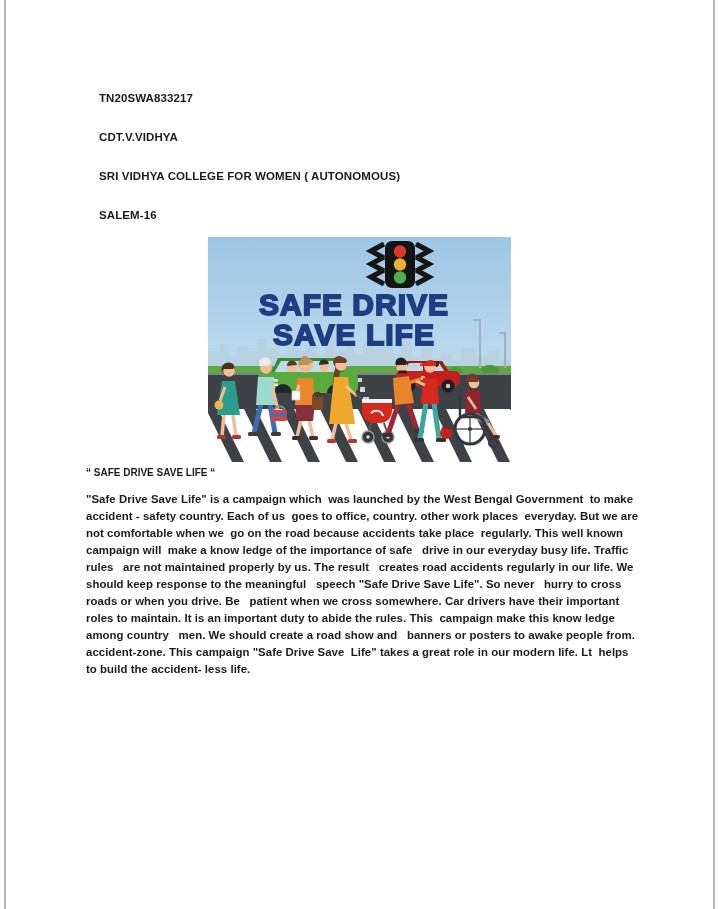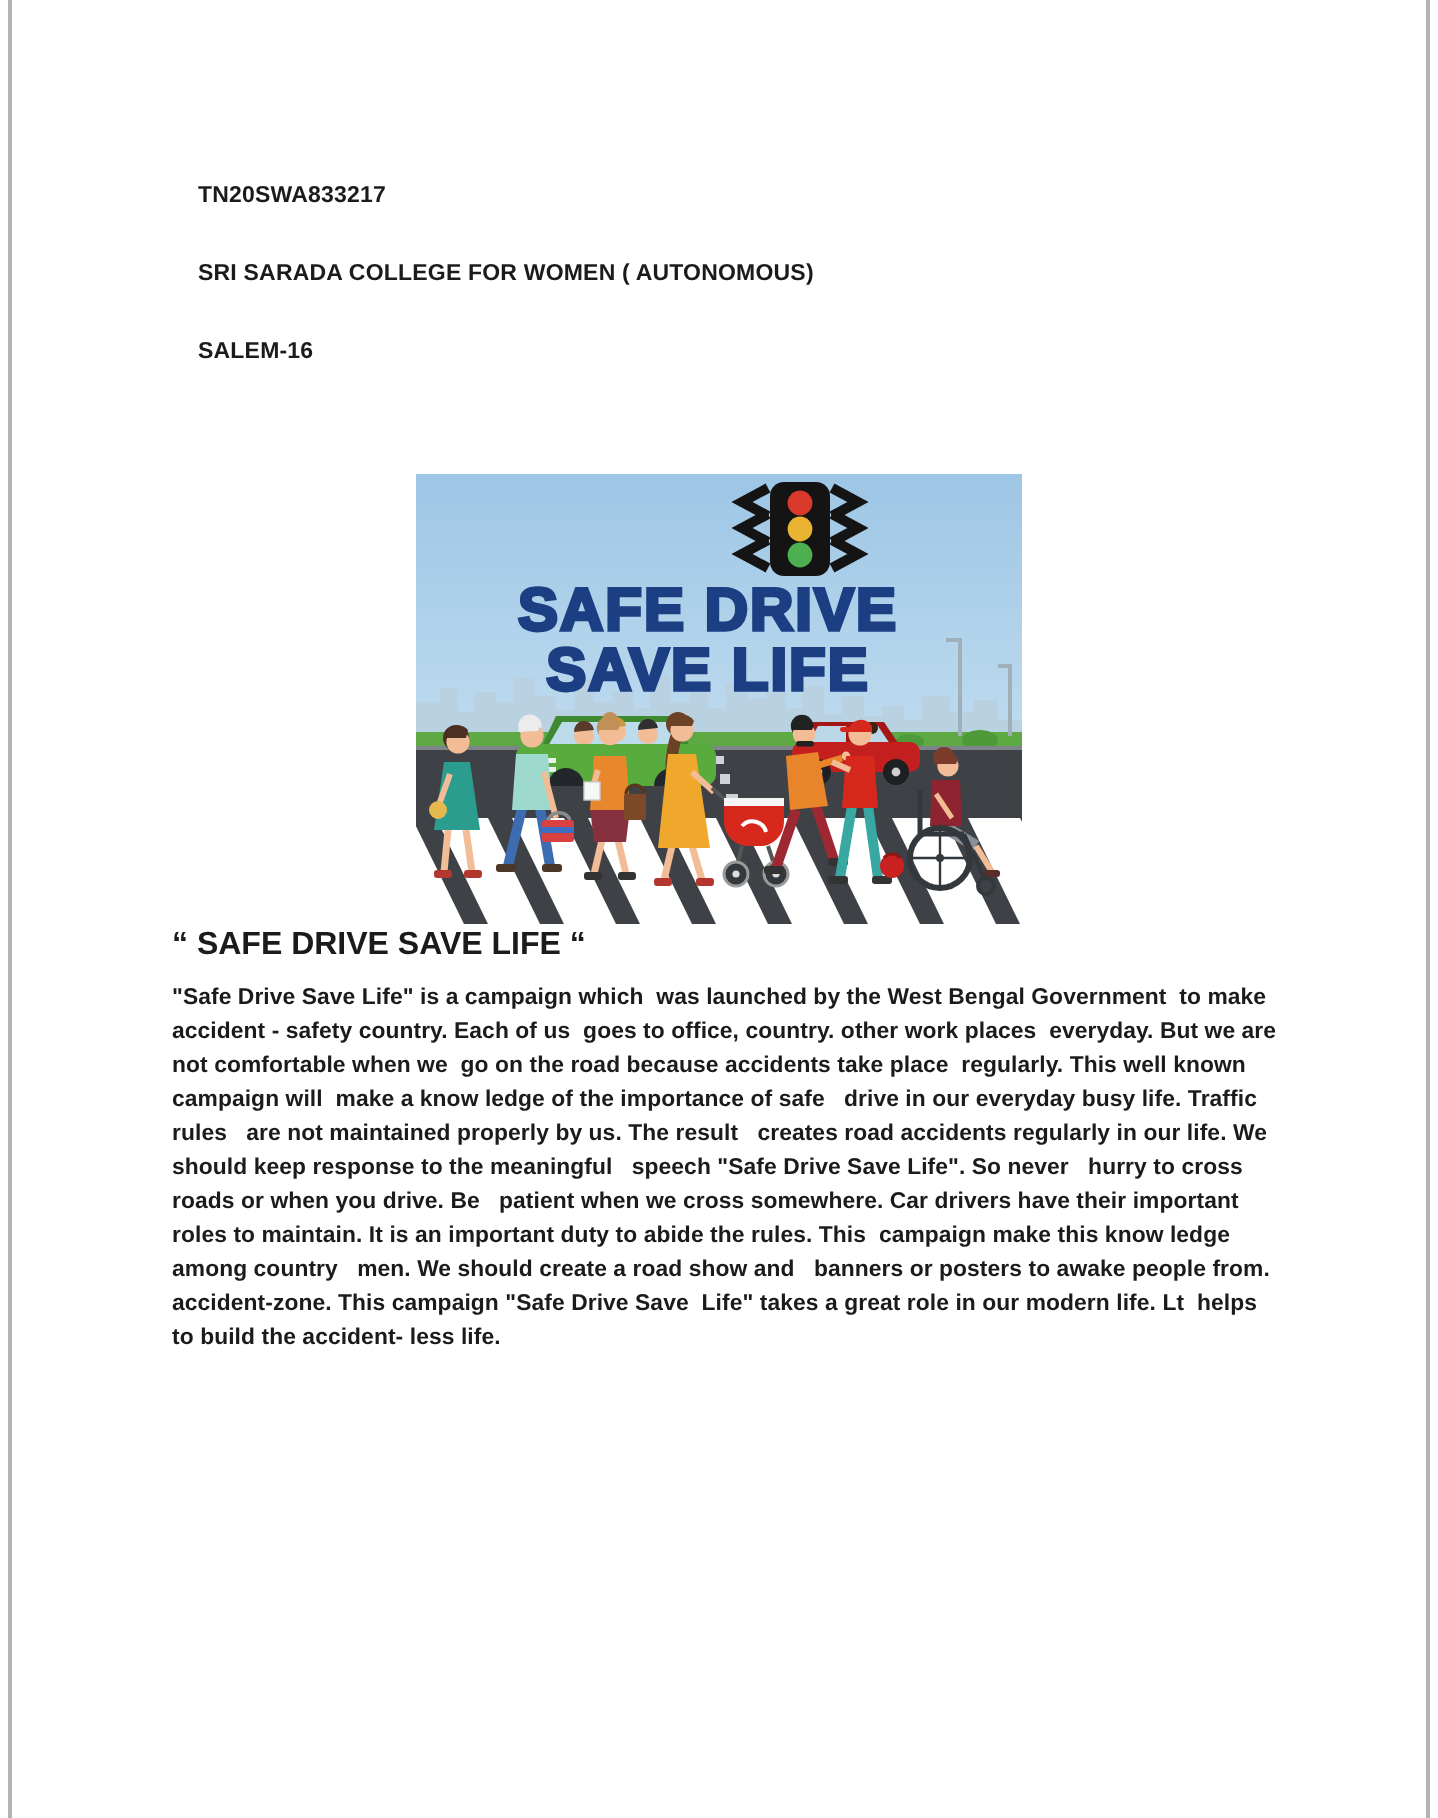--- a/index.html
+++ b/index.html
@@ -7,40 +7,41 @@
     width:719px;height:909px;background:#ffffff;position:relative;
     font-family:"Liberation Sans",sans-serif;color:#1b1b1b;overflow:hidden;
   }
   .edge-line{position:absolute;top:0;height:909px;width:2px;background:#b4b4b4;}
   .edge-left{left:4px;}
   .edge-right{left:713px;}
   .doc-header{position:absolute;left:86px;top:72px;}
   .doc-header p{margin:13px;font-size:11.5px;line-height:26px;font-weight:700;letter-spacing:.1px;}
   .poster{position:absolute;left:208px;top:237px;width:303px;height:225px;margin:0;}
   .poster svg{display:block;width:303px;height:225px;}
-  .section-heading{position:absolute;left:86px;top:464px;margin:0;font-size:16px;font-weight:700;line-height:17px;}
+  .section-heading{position:absolute;left:86px;top:464px;margin:0;font-size:10px;font-weight:700;line-height:17px;}
   .body-paragraph{
     position:absolute;left:86px;top:491px;width:556px;
     font-size:11.4px;font-weight:700;line-height:17px;white-space:pre-wrap;
     text-align:left;letter-spacing:.05px;
   }
   .poster-title{
     font-family:"Liberation Sans",sans-serif;font-weight:700;
     paint-order:stroke;
   }
 </style>
 </head>
 <body>
 
 <div class="edge-line edge-left"></div>
 <div class="edge-line edge-right"></div>
 
 <div class="doc-header">
   <p>TN20SWA833217</p>
-  <p>SRI SARADA COLLEGE FOR WOMEN ( AUTONOMOUS)</p>
+  <p>CDT.V.VIDHYA</p>
+  <p>SRI VIDHYA COLLEGE FOR WOMEN ( AUTONOMOUS)</p>
   <p>SALEM-16</p>
 </div>
 
 <figure class="poster">
 <svg viewBox="0 0 303 225" xmlns="http://www.w3.org/2000/svg">
   <defs>
     <linearGradient id="skyGrad" x1="0" y1="0" x2="0" y2="1">
       <stop offset="0" stop-color="#9dc6e5"></stop>
       <stop offset="1" stop-color="#d6e9f5"></stop>
     </linearGradient>

